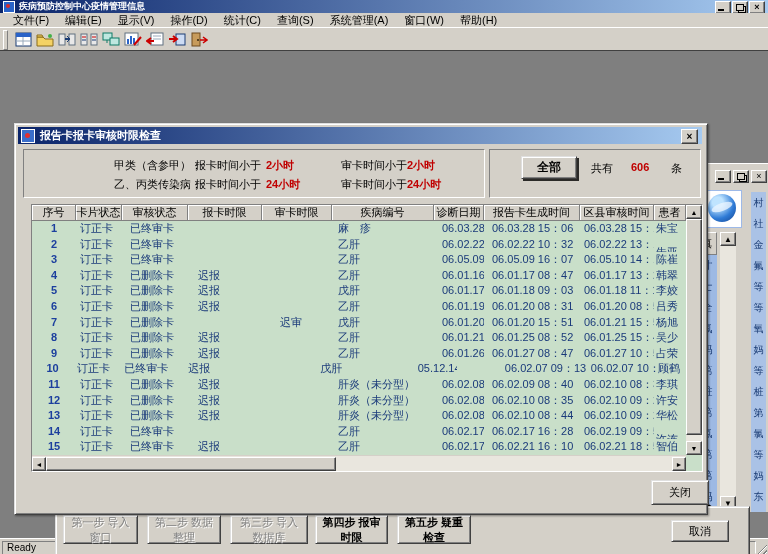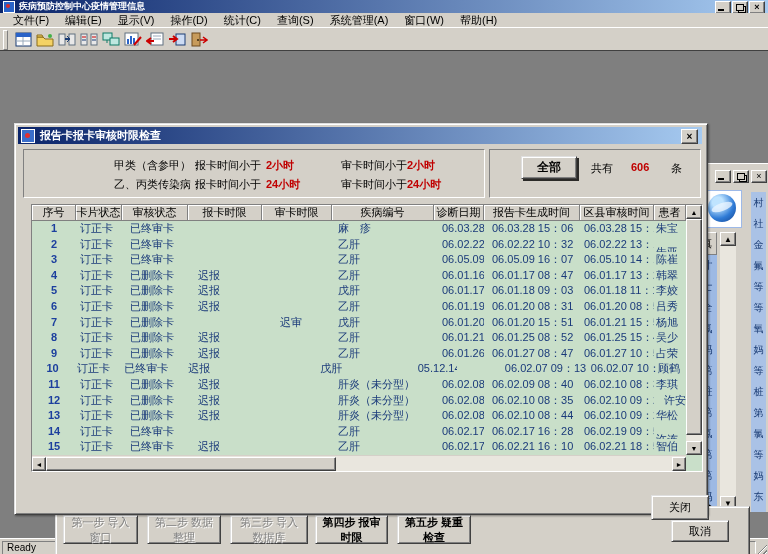--- a/index.html
+++ b/index.html
@@ -114,21 +114,21 @@
   .sb{background:#d4d0c8;border:1px solid;border-color:#fff #404040 #404040 #fff;
       box-shadow:inset -1px -1px 0 #808080;display:flex;align-items:center;justify-content:center;
       font-size:7px;color:#000;box-sizing:border-box;}
   #vs-up{position:absolute;left:0;top:0;width:16px;height:14px;}
   #vs-thumb{position:absolute;left:0;top:14px;width:16px;height:216px;}
   #vs-down{position:absolute;left:0;top:236px;width:16px;height:14px;}
   #hs-left{position:absolute;left:0;top:1px;width:14px;height:14px;}
   #hs-thumb{position:absolute;left:14px;top:1px;width:290px;height:14px;}
   #hs-right{position:absolute;left:640px;top:1px;width:14px;height:14px;}
 
-  #close-btn{position:absolute;left:636px;top:371px;width:58px;height:25px;font-size:11px;}
+  #close-btn{position:absolute;left:636px;top:356px;width:58px;height:25px;font-size:11px;}
 </style>
 </head>
 <body>
 
 <div id="screen">
 
   <div id="titlebar" class="abs">
     <span class="ticon"></span>
     <span>疾病预防控制中心疫情管理信息</span>
     <span class="capbtns">
@@ -469,21 +469,21 @@
             <div class="tr">
               <div class="td c0" style="width: 44px;">12</div>
               <div class="td c1" style="width: 46px; padding-left: 4px;">订正卡</div>
               <div class="td c2" style="width: 66px; padding-left: 8px;">已删除卡</div>
               <div class="td c3" style="width: 74px; padding-left: 10px;">迟报</div>
               <div class="td c4" style="width: 70px; padding-left: 18px;"></div>
               <div class="td c5" style="width: 102px; padding-left: 6px;">肝炎（未分型）</div>
               <div class="td c6" style="width: 50px; padding-left: 8px;">06.02.08</div>
               <div class="td c7" style="width: 96px; padding-left: 8px;">06.02.10 08：35</div>
               <div class="td c8" style="width: 74px; padding-left: 4px;">06.02.10 09：22</div>
-              <div class="td c9" style="width: 32px; padding-left: 2px; text-align: right;">许安</div>
+              <div class="td c9" style="width: 32px; padding-left: 2px;">许安</div>
             </div>
             <div class="tr">
               <div class="td c0" style="width: 44px;">13</div>
               <div class="td c1" style="width: 46px; padding-left: 4px;">订正卡</div>
               <div class="td c2" style="width: 66px; padding-left: 8px;">已删除卡</div>
               <div class="td c3" style="width: 74px; padding-left: 10px;">迟报</div>
               <div class="td c4" style="width: 70px; padding-left: 18px;"></div>
               <div class="td c5" style="width: 102px; padding-left: 6px;">肝炎（未分型）</div>
               <div class="td c6" style="width: 50px; padding-left: 8px;">06.02.08</div>
               <div class="td c7" style="width: 96px; padding-left: 8px;">06.02.10 08：44</div>

